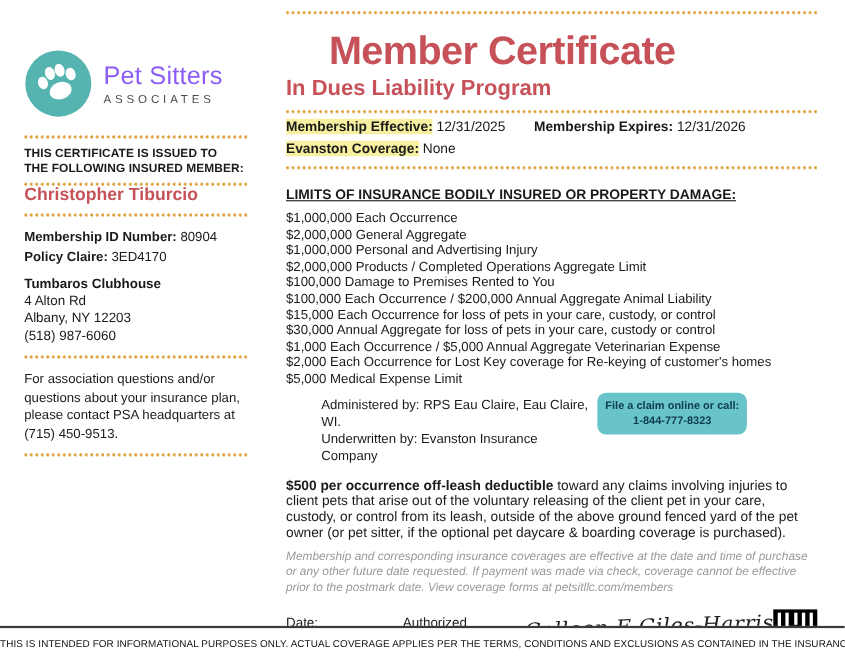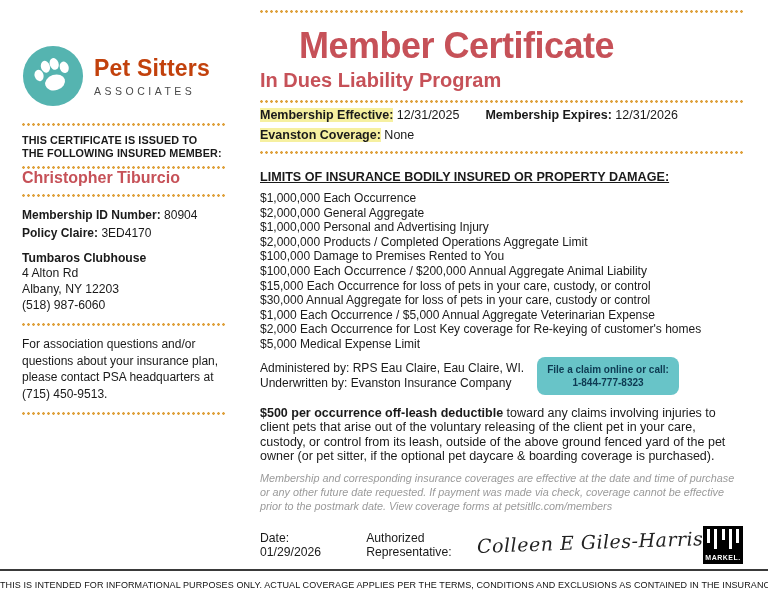--- a/index.html
+++ b/index.html
@@ -19,21 +19,21 @@
     background-image:radial-gradient(circle at 1.5px 1.5px, #dfa13c 1.2px, transparent 1.5px);
     background-size:5px 3px;
     background-repeat:repeat-x;
   }
 
   
   .sidebar { width:205px; margin-right:33px; padding-top:35px; flex-shrink:0; }
   .logo-row { display:flex; align-items:center; margin-bottom:2px; }
   .logo-row svg { width:62px; height:62px; flex-shrink:0; }
   .brand-text { margin-left:10px; }
-  .brand-name { font-size:23px; font-weight:700; color:#c2410c; letter-spacing:0.2px; }
+  .brand-name { font-size:23px; font-weight:400; color:#8b5cf6; letter-spacing:0.2px; }
   .brand-tag { font-size:10.5px; color:#4a4a4a; letter-spacing:3.5px; margin-top:3px; }
   .sb-dots-1 { margin-top:16px; }
   .issued { margin-top:8px; font-size:10.8px; font-weight:700; line-height:13px; letter-spacing:0.1px; }
   .sb-dots-2 { margin-top:6px; }
   .member-name { margin-top:0; font-size:16px; font-weight:700; color:#c65158; }
   .sb-dots-3 { margin-top:7px; }
   .kv-row { margin-top:11px; font-size:12px; line-height:15px; }
   .kv-row + .kv-row { margin-top:3px; }
   .kv-row b { font-weight:700; }
   .company { margin-top:10px; font-size:12.2px; font-weight:700; }
@@ -49,21 +49,21 @@
   .m-dots-1 { margin-top:8px; }
   .dates-row { margin-top:5px; font-size:12.5px; display:flex; gap:26px; }
   .dates-row b, .optional-row b { font-weight:700; }
   .hl { background:#f6f0a0; }
   .optional-row { margin-top:6px; font-size:12.5px; }
   .m-dots-2 { margin-top:9px; }
   .limits-heading { margin-top:16px; font-size:12.6px; font-weight:700; text-decoration:underline; }
   .limits-list { margin-top:7px; }
   .limit-item { font-size:12px; line-height:14.6px; }
   .admin-row { margin-top:9px; display:flex; align-items:flex-start; }
-  .admin-lines { font-size:12px; line-height:15.5px; }
+  .admin-lines { margin-left:32px; font-size:12px; line-height:15.5px; }
   .claim-box {
     margin-left:auto; margin-right:64px; margin-top:-4px;
     width:142px; padding:6px 6px;
     background:#68c4c8; border-radius:8px;
     font-size:10px; line-height:13px; font-weight:700;
     color:#0e3a52; text-align:center;
   }
   .deductible { margin-top:11px; font-size:12.5px; line-height:14.6px; width:480px; }
   .deductible b { font-weight:700; }
   .fine-print { margin-top:7px; font-size:10.8px; line-height:14px; font-style:italic; color:#9a9a9a; width:482px; }

